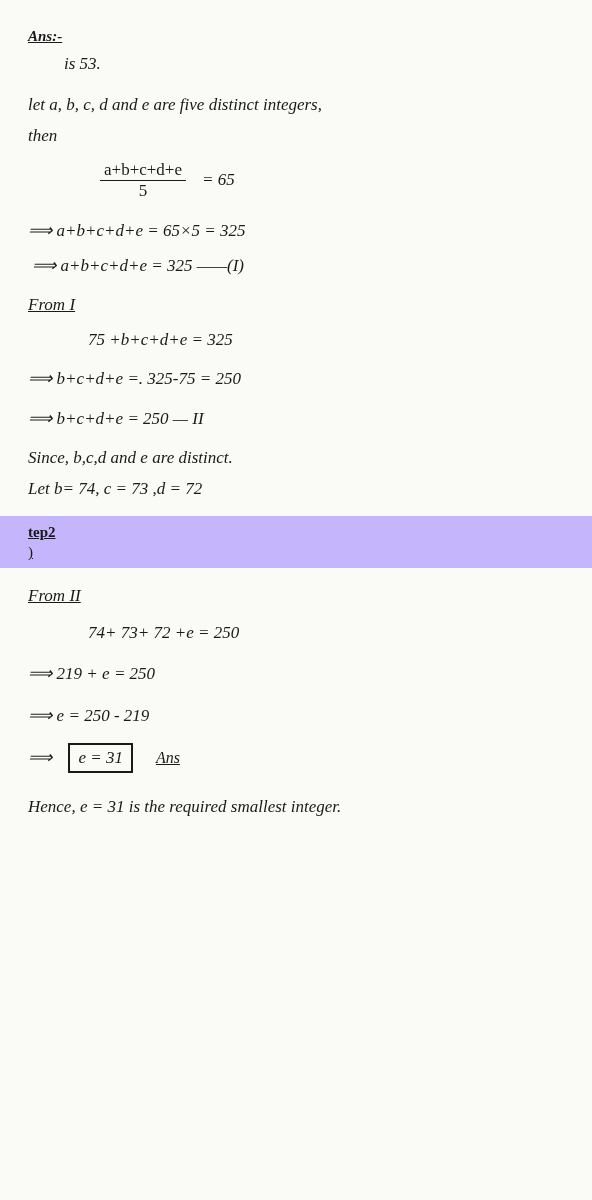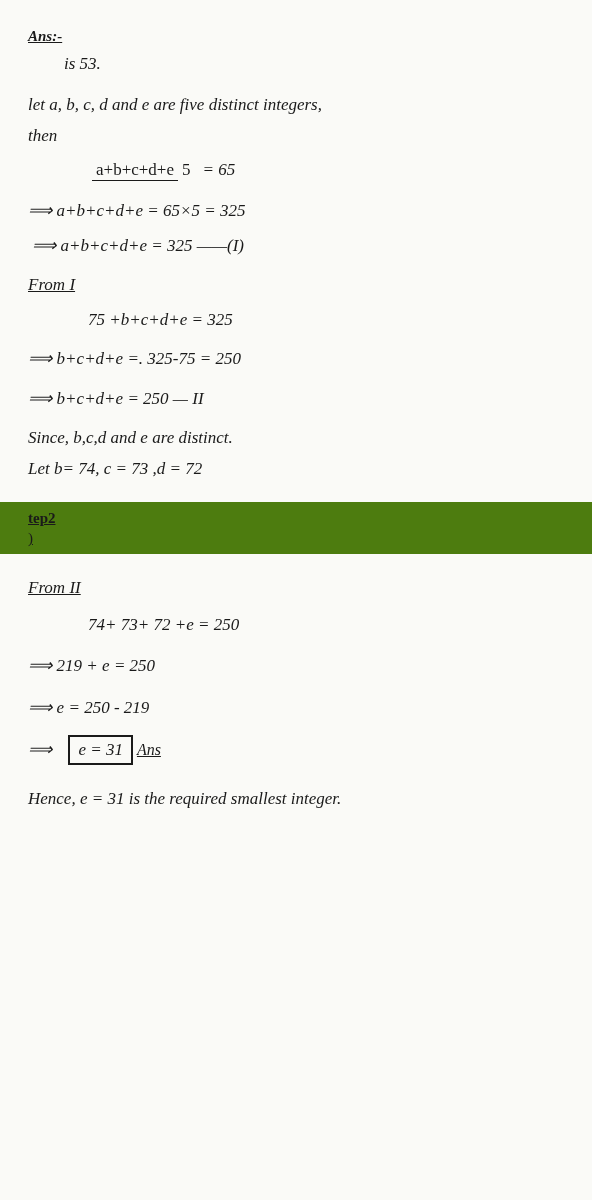--- a/index.html
+++ b/index.html
@@ -44,24 +44,24 @@
       font-size: 15px;
       text-decoration: underline;
       font-style: italic;
     }
 
     .indent1 { padding-left: 36px; }
     .indent2 { padding-left: 60px; }
 
     .fraction-container {
       display: inline-flex;
-      flex-direction: row;
+      flex-direction: column;
       align-items: center;
       vertical-align: middle;
-      margin: 0 4px;
+      margin: 0 12px;
     }
 
     .fraction-numerator {
       border-bottom: 1.5px solid #1a1a1a;
       padding: 0 4px;
       font-size: 17px;
     }
 
     .fraction-denominator {
       padding: 0 4px;
@@ -102,21 +102,21 @@
     }
 
     .paren-close {
       font-size: 15px;
     }
 
     .ans-word {
       font-size: 16px;
       font-style: italic;
       text-decoration: underline;
-      margin-left: 0;
+      margin-left: 19px;
     }
   </style>
 </head>
 <body>
 
 <div class="page">
 
   <div class="line ans-header">
     <span class="ans-label">Ans:-</span>
   </div>
@@ -187,21 +187,21 @@
   <div class="line">
     <span class="math-text">Since,  b,c,d  and e  are distinct.</span>
   </div>
 
   <div class="line">
     <span class="math-text">Let   b= 74,  c = 73 ,d = 72</span>
   </div>
 
   <div style="height:10px;"></div>
 
-  <div style="background:#4d7c0f; margin: 6px -28px; padding: 6px 28px 6px 28px; text-decoration: underline;">
+  <div style="background:#c4b5fd; margin: 0 -28px; padding: 6px 28px 6px 28px; text-decoration: underline;">
     <span class="step-label">tep2</span>
     <br>
     <span class="paren-close">)</span>
   </div>
 
   <div style="height:14px;"></div>
 
   <div class="line">
     <span class="underline-label roman-numeral">From II</span>
   </div>

